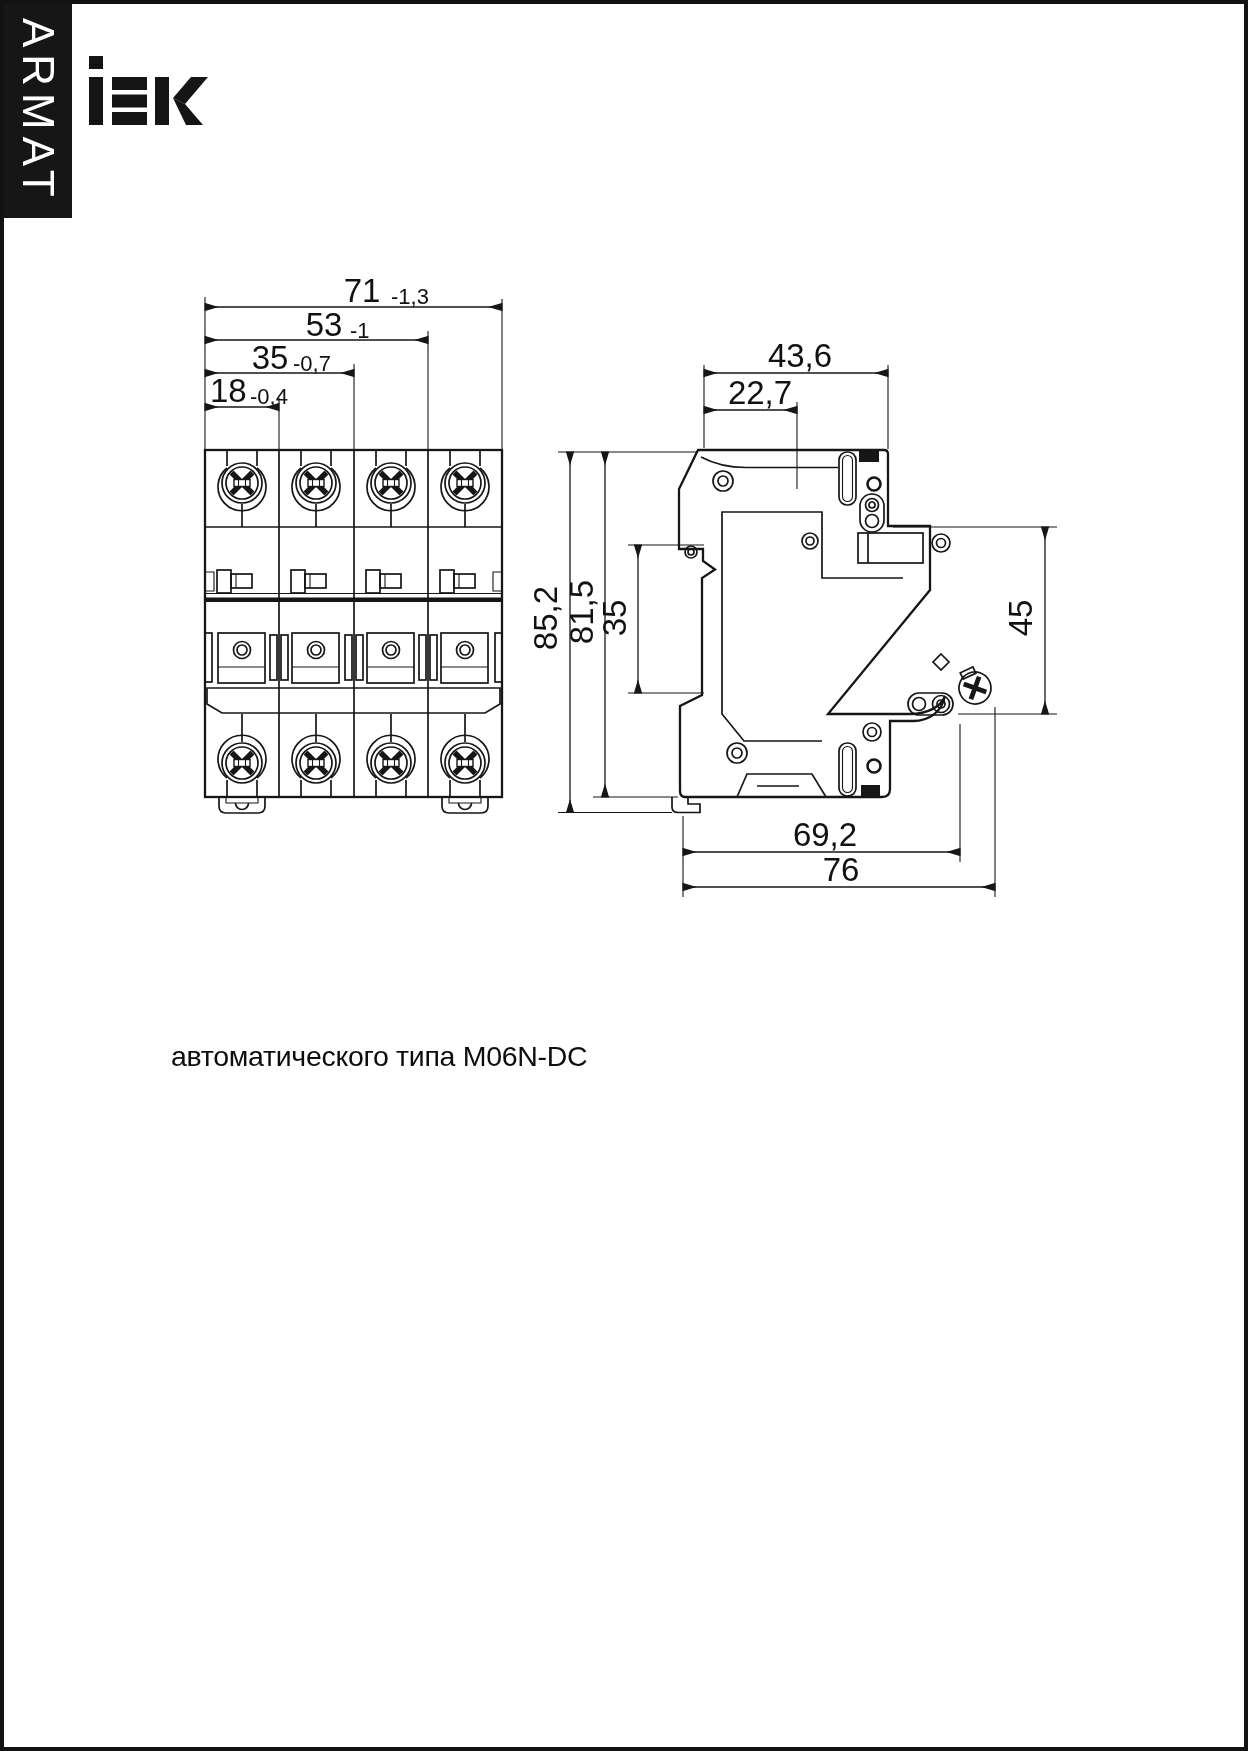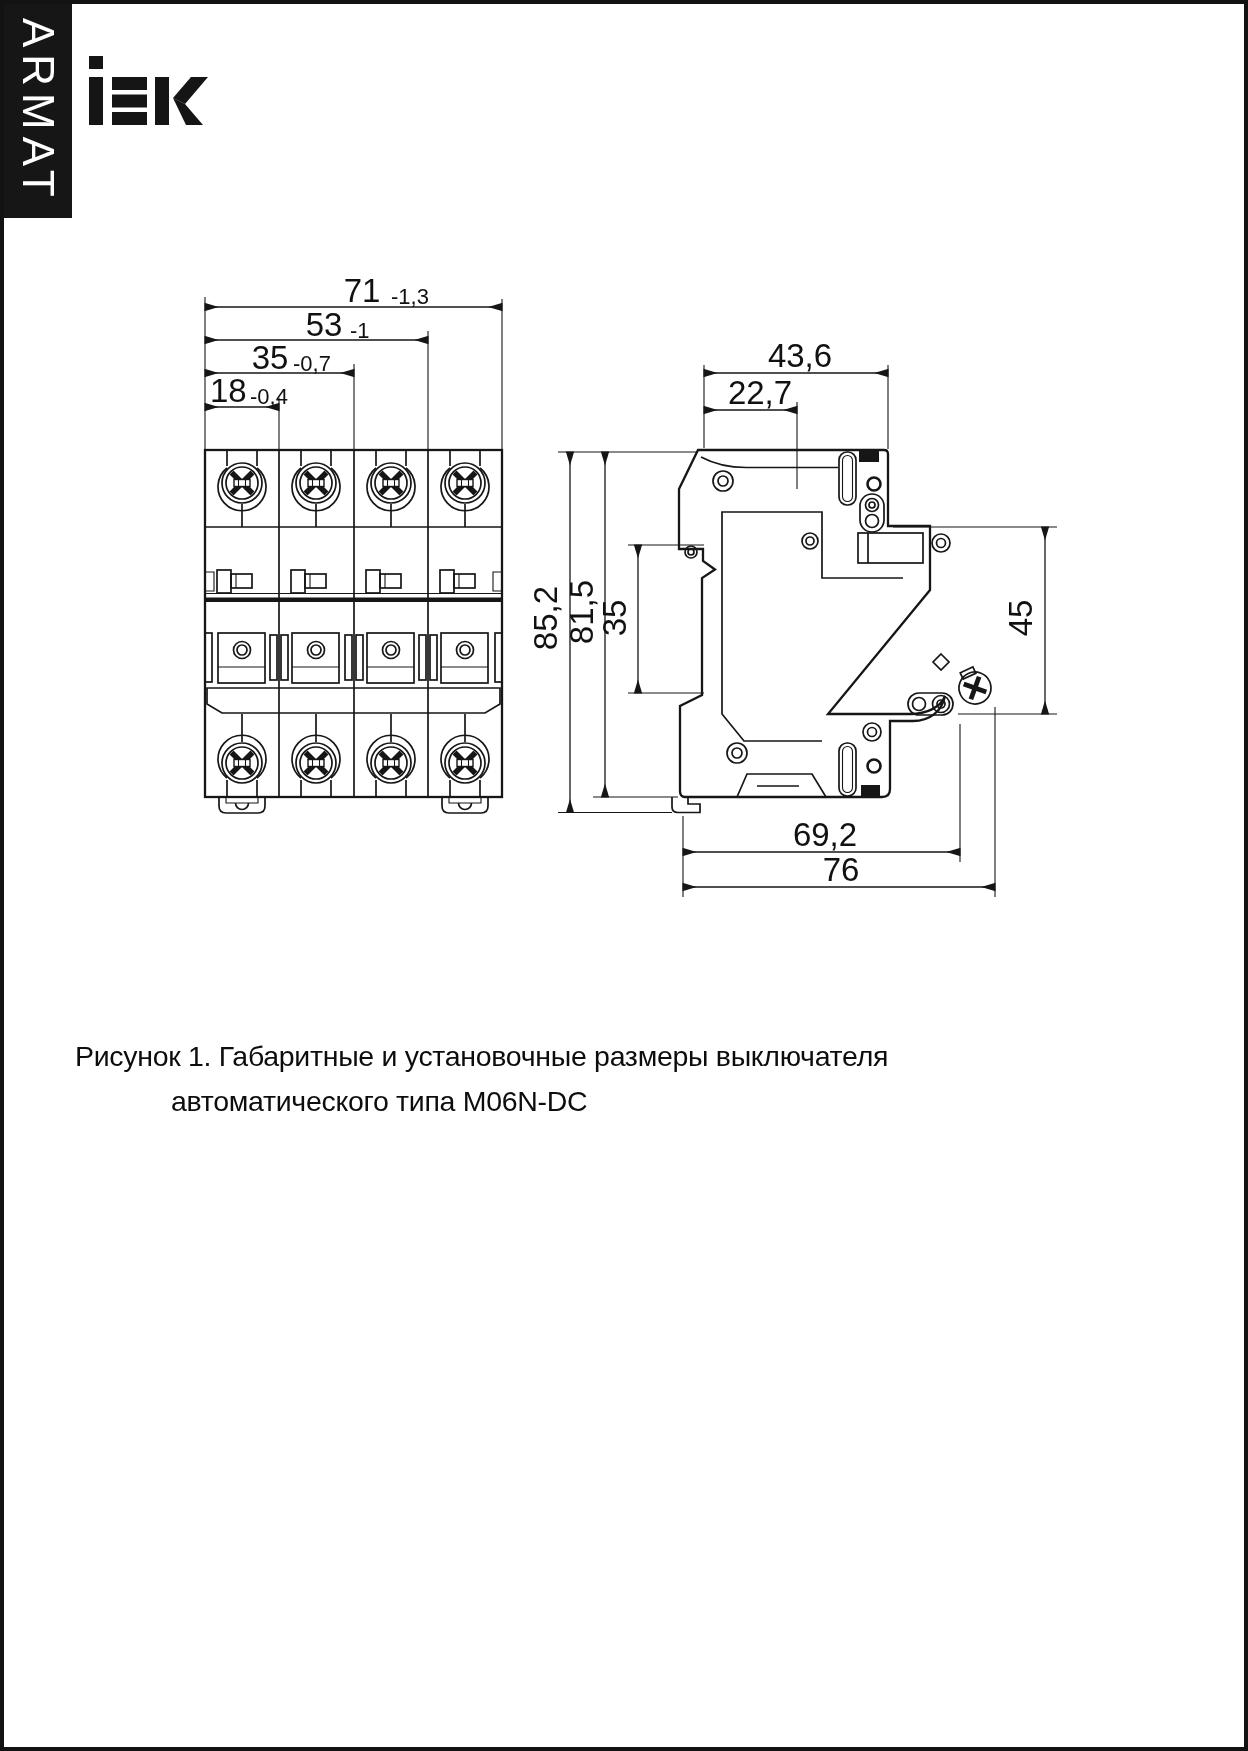--- a/index.html
+++ b/index.html
@@ -292,17 +292,16 @@
         <text class="dim" x="825" y="846" text-anchor="middle">69,2</text>
       </g>
       <g>
         <line x1="683" y1="887" x2="995" y2="887" class="dimln" marker-start="url(#ah)" marker-end="url(#ah)"></line>
         <text class="dim" x="841" y="881" text-anchor="middle">76</text>
       </g>
     </g>
   </svg>
 
   <div class="caption">
-    <div class="l1">Рисунок 1. Габаритные и установочные размеры выключателя</div>
     <div class="l2">автоматического типа M06N-DC</div>
   </div>
 
 </div>
 
 </body></html>

